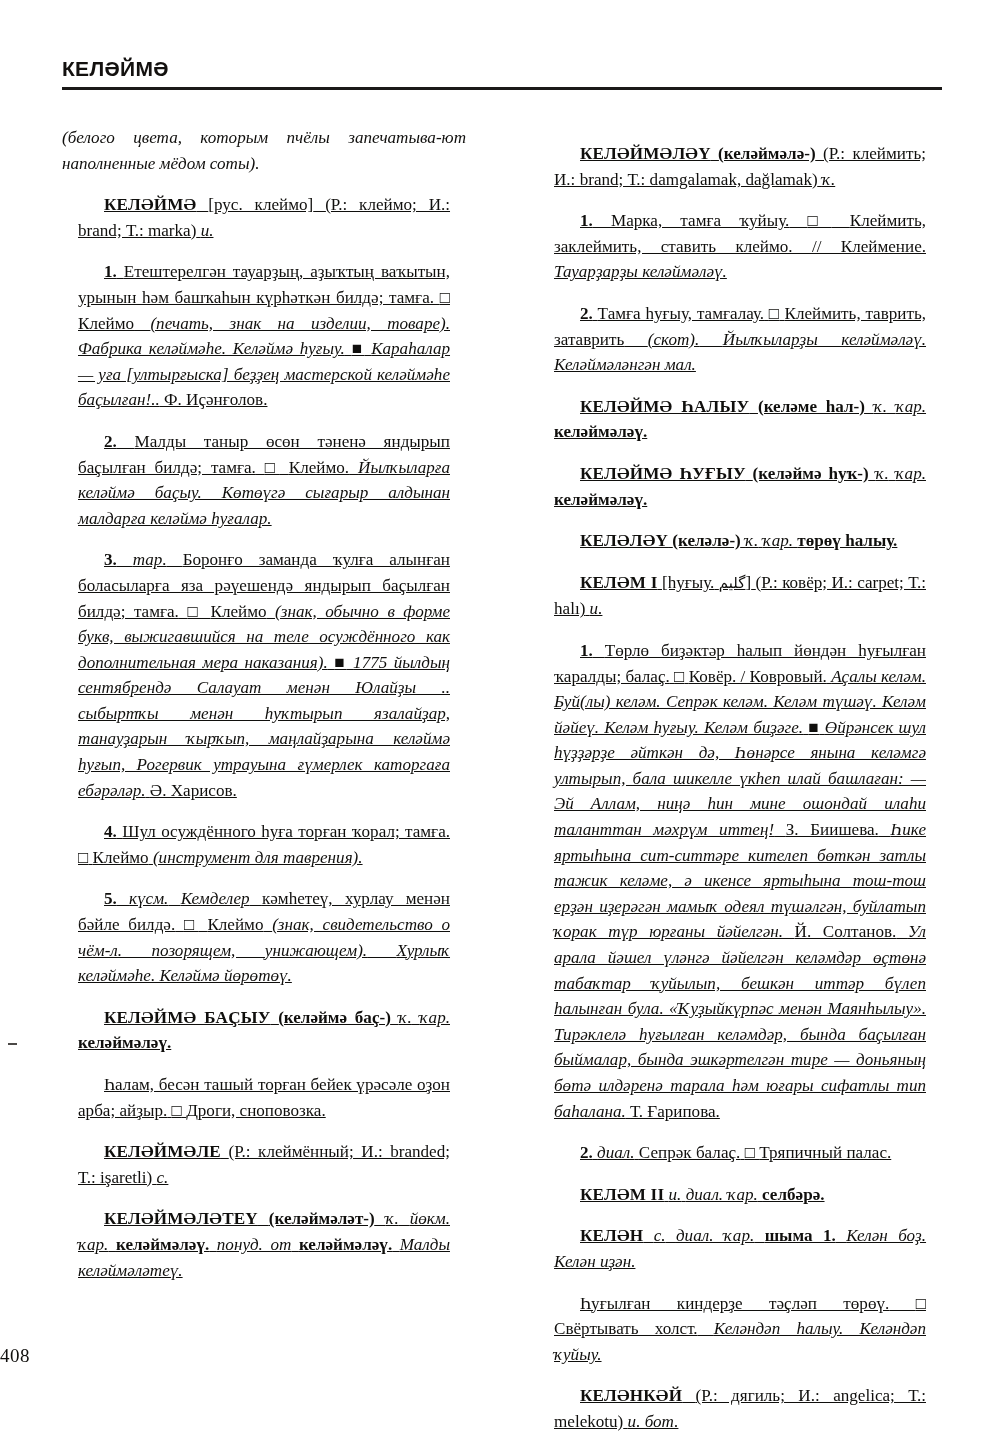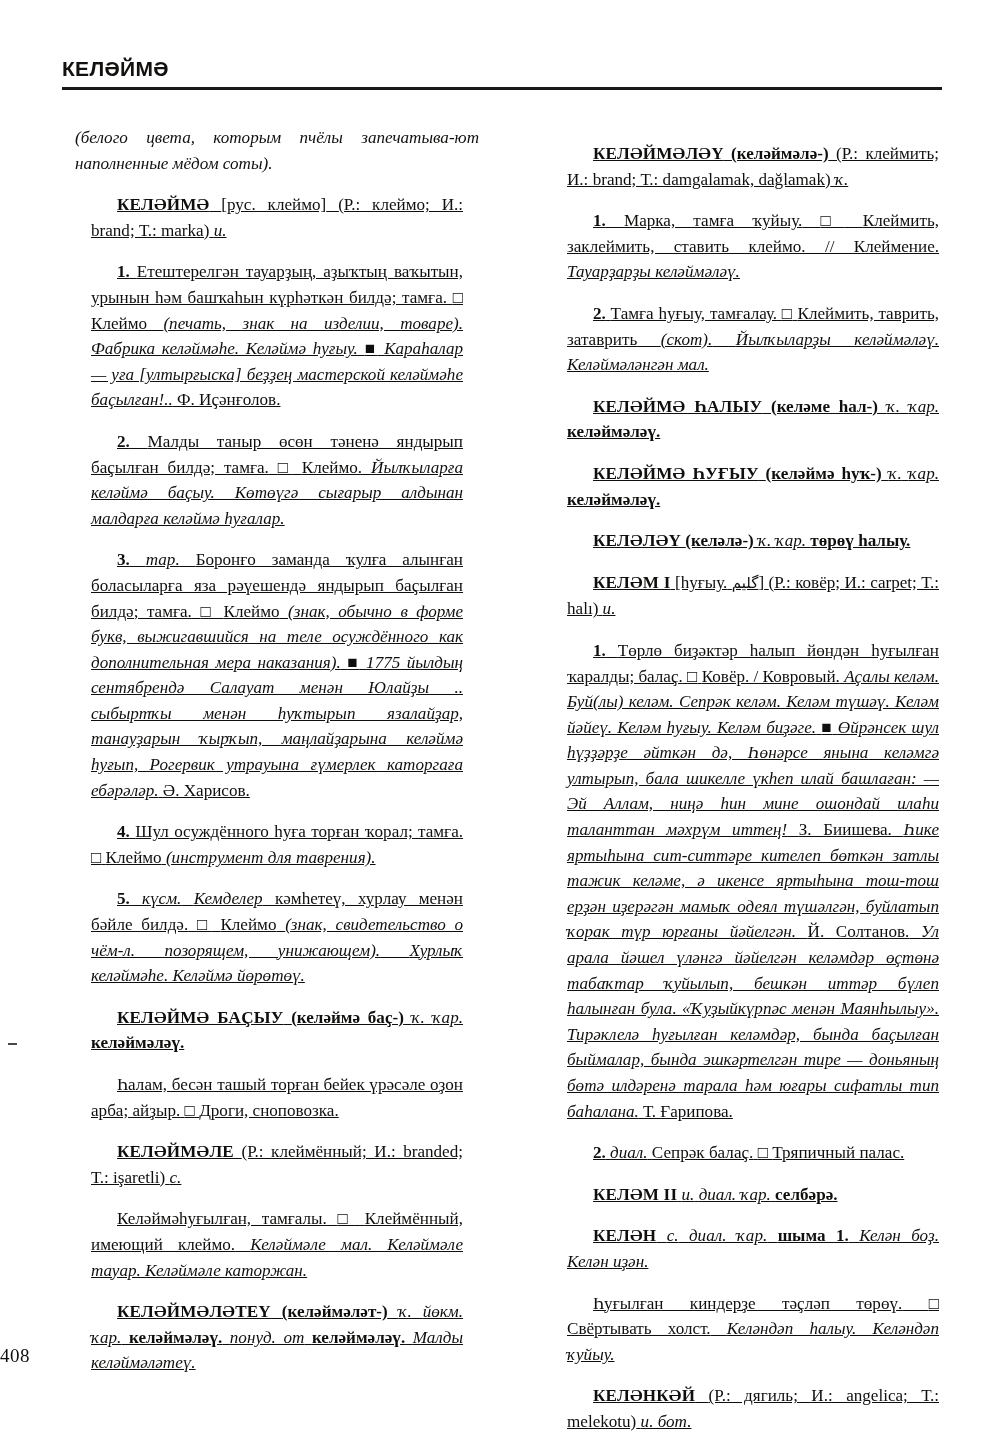--- a/index.html
+++ b/index.html
@@ -38,21 +38,21 @@
   }
   .runrule {
     margin-top: 7px;
     height: 3px;
     background: #1b1918;
     width: 880px;
   }
   
   .cols {
     position: absolute;
-    left: 75px;
+    left: 62px;
     top: 125px;
     width: 880px;
     height: 1195px;
   }
   .col {
     position: absolute;
     top: 0;
     width: 404px;
     font-size: 17.1px;
     line-height: 25.6px;
@@ -134,21 +134,20 @@
 
       <p class="para"><span class="num">4.</span> <span>Шул осуждённого һуға торған ҡорал; тамға.</span> <span class="sq">□</span> <span>Клеймо</span> <span class="i">(инструмент для таврения).</span></p>
 
       <p class="para"><span class="num">5.</span> <span class="i">күсм.</span> <span class="i">Кемделер</span> <span>кәмһетеү, хурлау менән бәйле билдә.</span> <span class="sq">□</span> <span>Клеймо</span> <span class="i">(знак, свидетельство о чём-л. позорящем, унижающем).</span> <span class="i">Хурлыҡ келәймәһе. Келәймә йөрөтөү.</span></p>
 
       <p class="para"><span class="hw">КЕЛӘЙМӘ БАҪЫУ</span> <span class="b">(келәймә баҫ-)</span> <span class="i">ҡ.</span> <span class="i">ҡар.</span> <span class="b">келәймәләү.</span></p>
 
       <p class="para"><span>Һалам, бесән ташый торған бейек үрәсәле оҙон арба; айҙыр.</span> <span class="sq">□</span> <span>Дроги, сноповозка.</span></p>
 
       <p class="para"><span class="hw">КЕЛӘЙМӘЛЕ</span> <span>(Р.: клеймённый; И.: branded; Т.: işaretli)</span> <span class="i">с.</span></p>
-      <p class="para"><span>Келәймәһуғылған, тамғалы.</span> <span class="sq">□</span> <span>Клеймённый, имеющий клеймо.</span> <span class="i">Келәймәле мал. Келәймәле тауар. Келәймәле каторжан.</span></p>
 
       <p class="para"><span class="hw">КЕЛӘЙМӘЛӘТЕҮ</span> <span class="b">(келәймәләт-)</span> <span class="i">ҡ.</span> <span class="i">йөкм. ҡар.</span> <span class="b">келәймәләү.</span> <span class="i">понуд. от</span> <span class="b">келәймәләү.</span> <span class="i">Малды келәймәләтеү.</span></p>
 
     </div>
 
     <div class="col col-right">
 
       <p class="para"><span class="hw">КЕЛӘЙМӘЛӘҮ</span> <span class="b">(келәймәлә-)</span> <span>(Р.: клеймить; И.: brand; Т.: damgalamak, dağlamak)</span> <span class="i">ҡ.</span></p>
 
       <p class="para"><span class="num">1.</span> <span>Марка, тамға ҡуйыу.</span> <span class="sq">□</span> <span>Клеймить, заклеймить, ставить клеймо. // Клеймение.</span> <span class="i">Тауарҙарҙы келәймәләү.</span></p>

